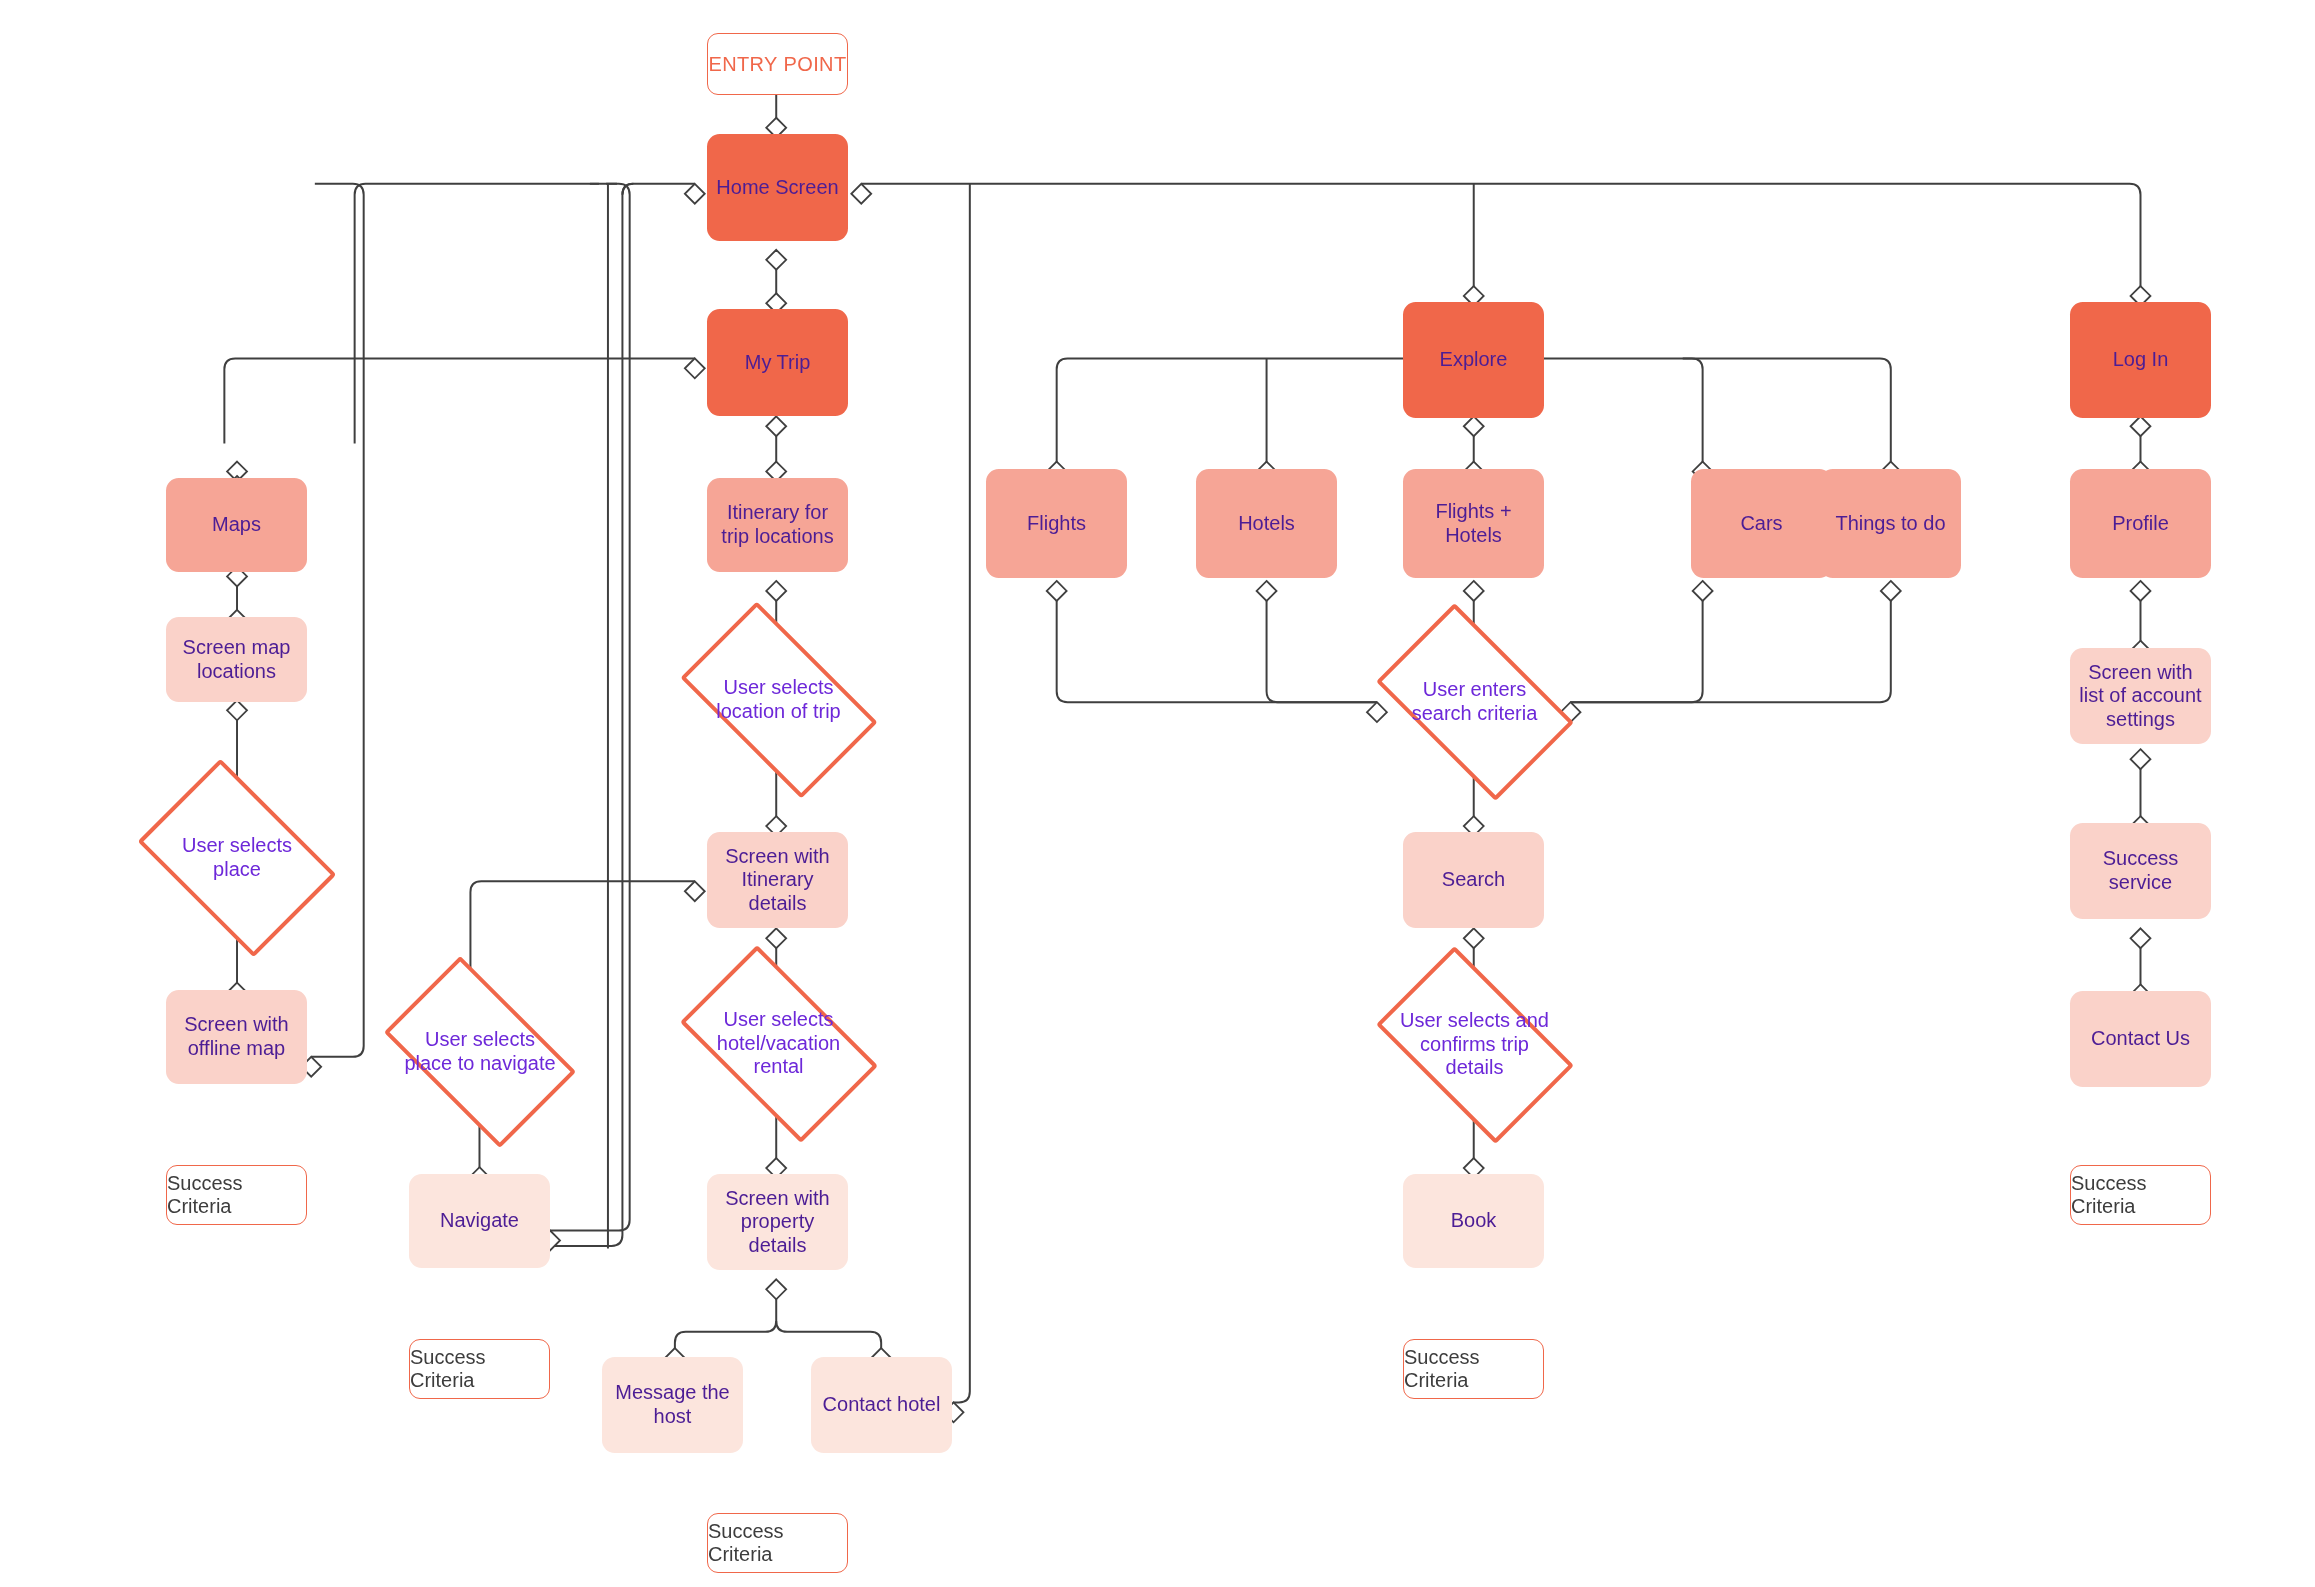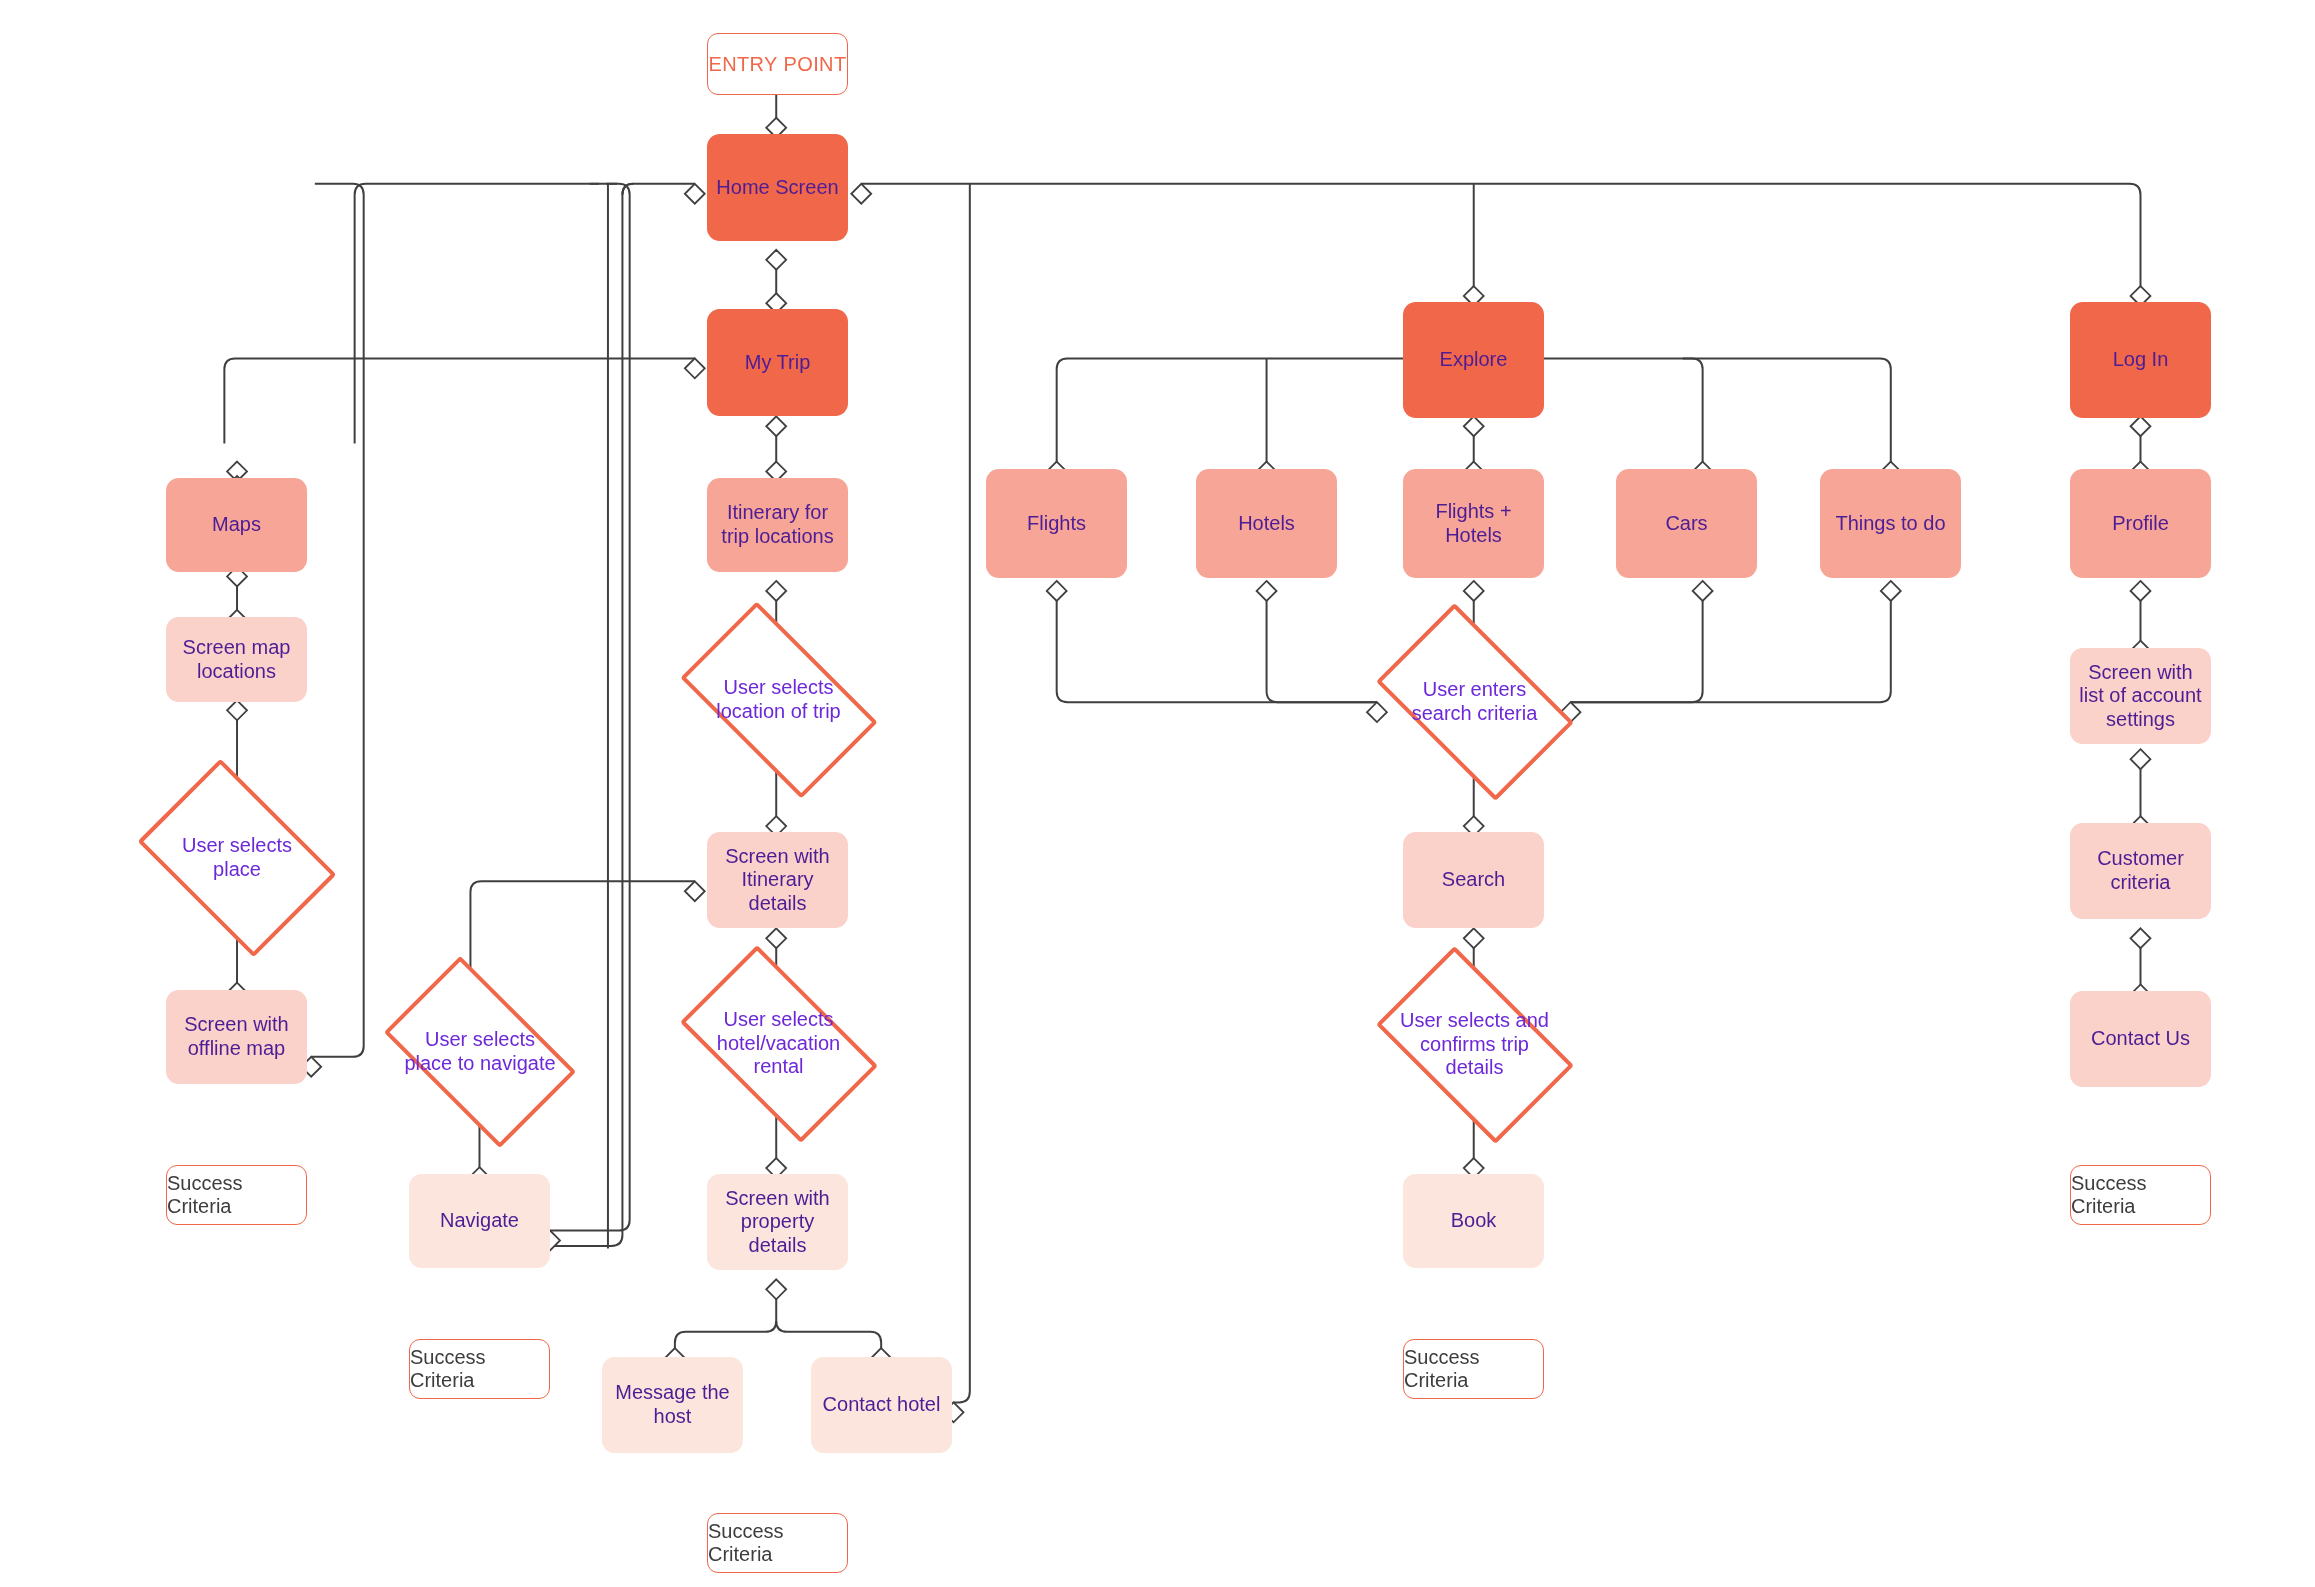--- a/index.html
+++ b/index.html
@@ -214,39 +214,39 @@
     <div class="shape"></div>
     <div class="txt">User selects place to navigate</div>
   </div>
   <div class="node lvl4" style="left:409px;top:1174px;width:141px;height:94px;">Navigate</div>
   <div class="success" style="left:409px;top:1339px;width:141px;height:60px;">Success Criteria</div>
 
   <div class="node lvl1" style="left:1403px;top:302px;width:141px;height:116px;">Explore</div>
   <div class="node lvl2" style="left:986px;top:469px;width:141px;height:109px;">Flights</div>
   <div class="node lvl2" style="left:1196px;top:469px;width:141px;height:109px;">Hotels</div>
   <div class="node lvl2" style="left:1403px;top:469px;width:141px;height:109px;">Flights + Hotels</div>
-  <div class="node lvl2" style="left:1616px;top:469px;width:141px;height:109px;">Cars</div>
+  <div class="node lvl2" style="left:1691px;top:469px;width:141px;height:109px;">Cars</div>
   <div class="node lvl2" style="left:1820px;top:469px;width:141px;height:109px;">Things to do</div>
 
   <div class="dia" style="left:1394px;top:650px;width:161px;height:103px;">
     <div class="shape"></div>
     <div class="txt">User enters search criteria</div>
   </div>
 
   <div class="node lvl3" style="left:1403px;top:832px;width:141px;height:96px;">Search</div>
 
   <div class="dia" style="left:1394px;top:993px;width:161px;height:103px;">
     <div class="shape"></div>
     <div class="txt">User selects and confirms trip details</div>
   </div>
 
   <div class="node lvl4" style="left:1403px;top:1174px;width:141px;height:94px;">Book</div>
   <div class="success" style="left:1403px;top:1339px;width:141px;height:60px;">Success Criteria</div>
 
   <div class="node lvl1" style="left:2070px;top:302px;width:141px;height:116px;">Log In</div>
   <div class="node lvl2" style="left:2070px;top:469px;width:141px;height:109px;">Profile</div>
   <div class="node lvl3" style="left:2070px;top:648px;width:141px;height:96px;">Screen with list of account settings</div>
-  <div class="node lvl3" style="left:2070px;top:823px;width:141px;height:96px;">Customer criteria</div>
+  <div class="node lvl3" style="left:2070px;top:823px;width:141px;height:96px;">Success service</div>
   <div class="node lvl3" style="left:2070px;top:991px;width:141px;height:96px;">Contact Us</div>
   <div class="success" style="left:2070px;top:1165px;width:141px;height:60px;">Success Criteria</div>
 
 </div>
 
 
 </body></html>

